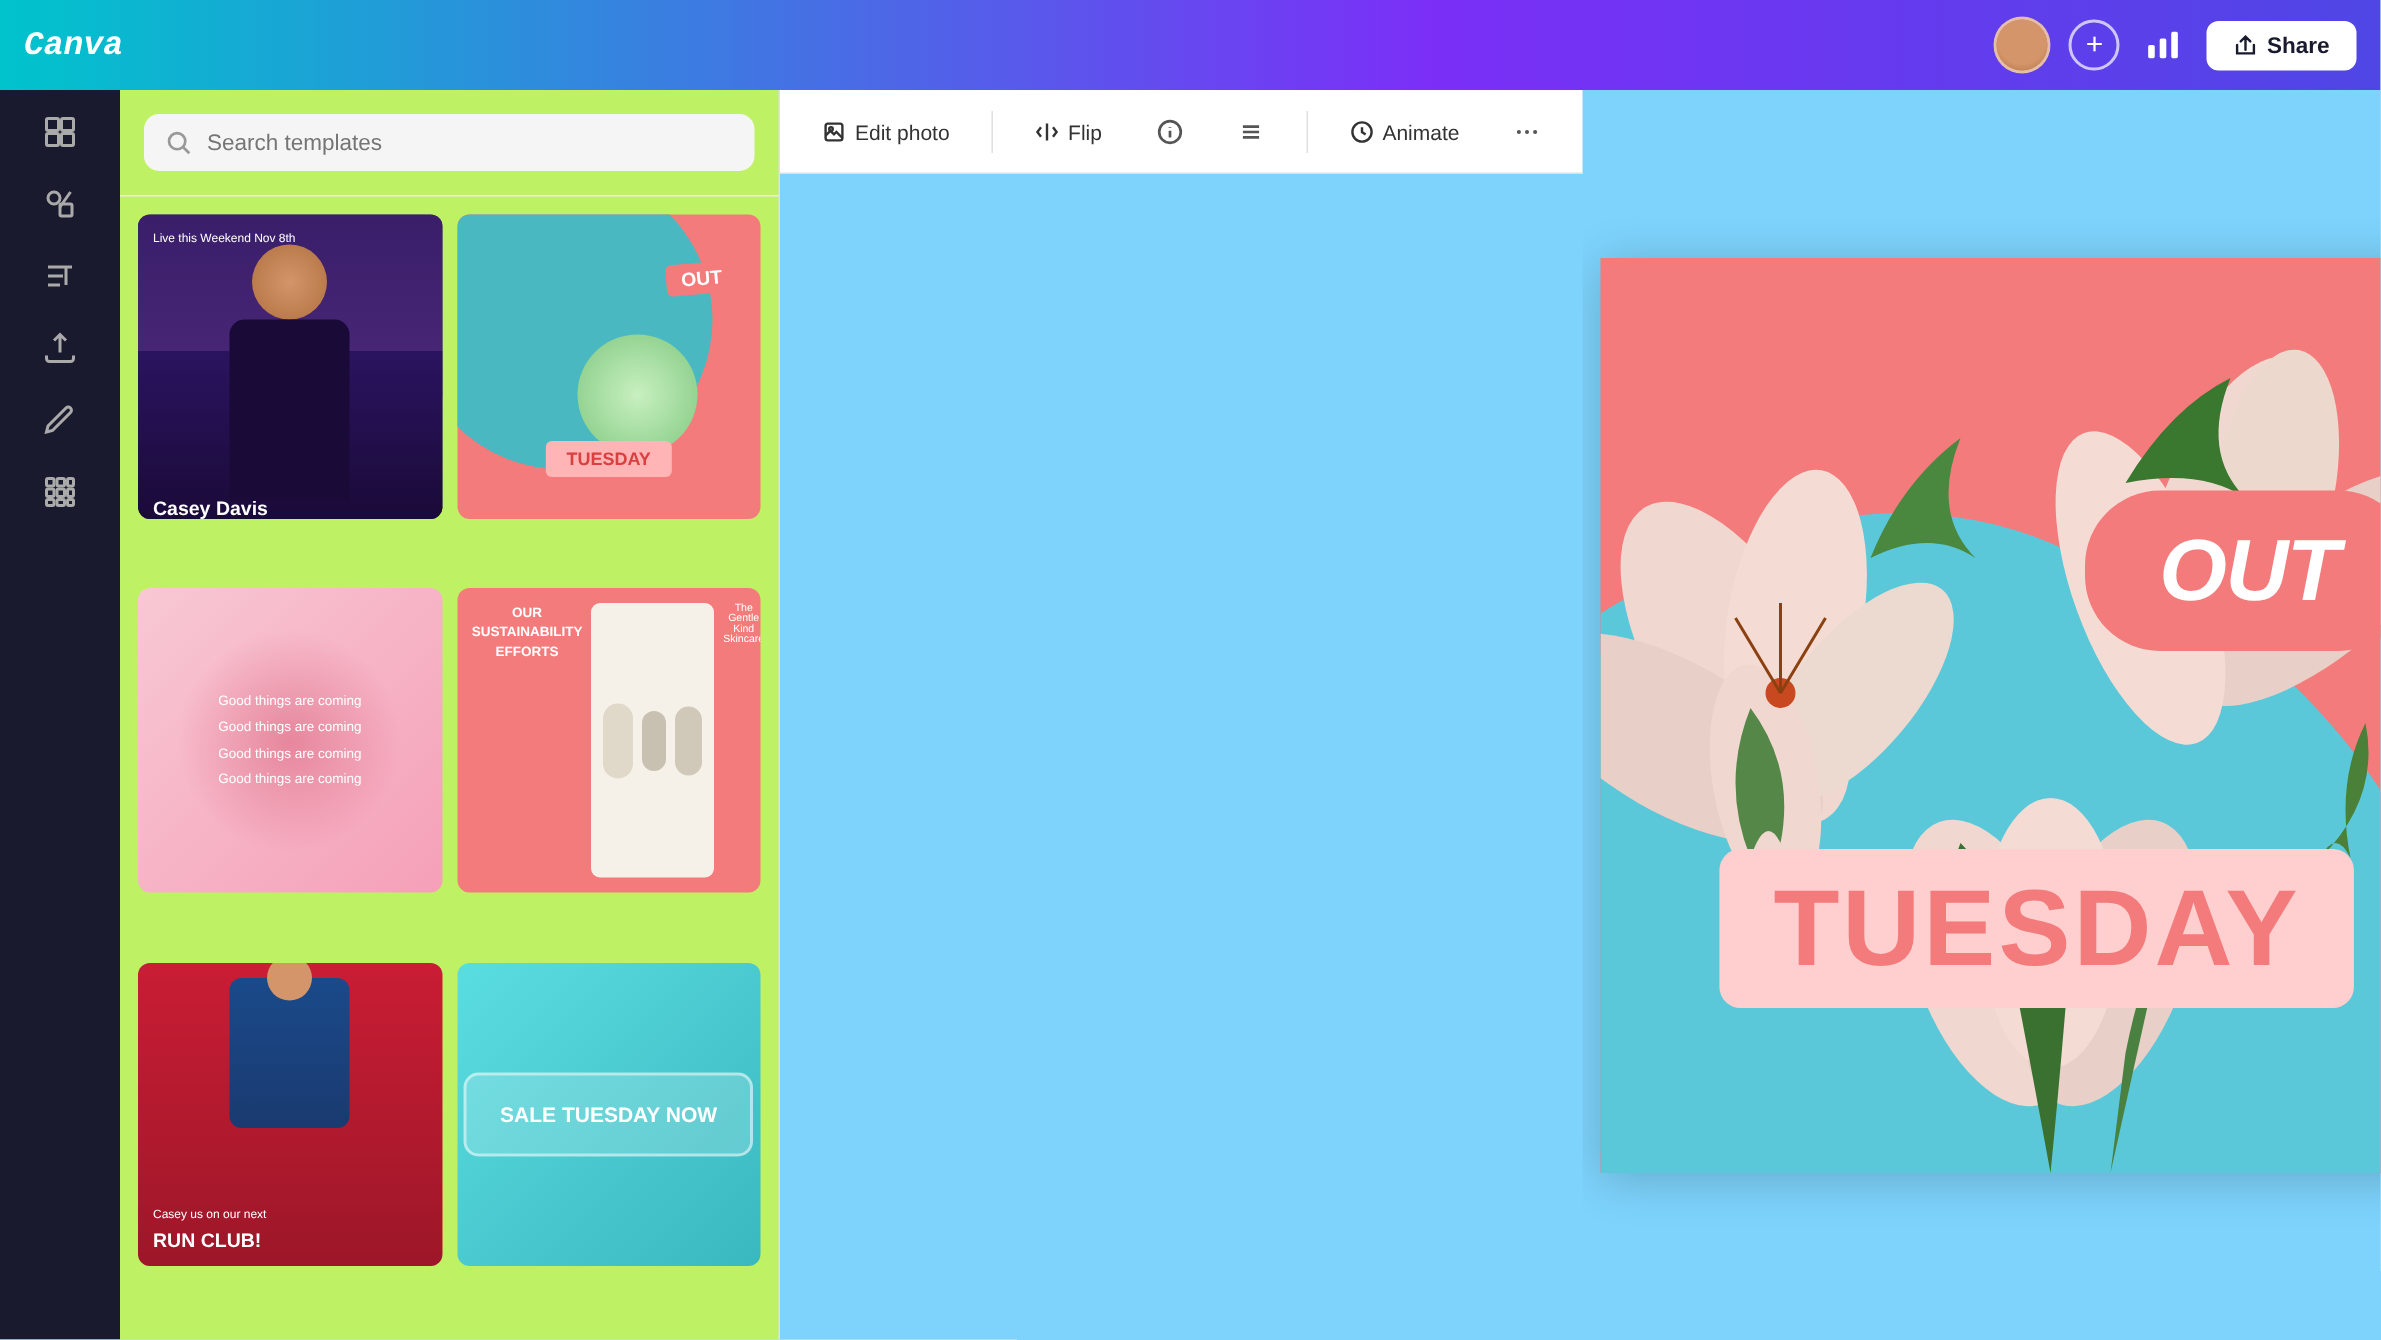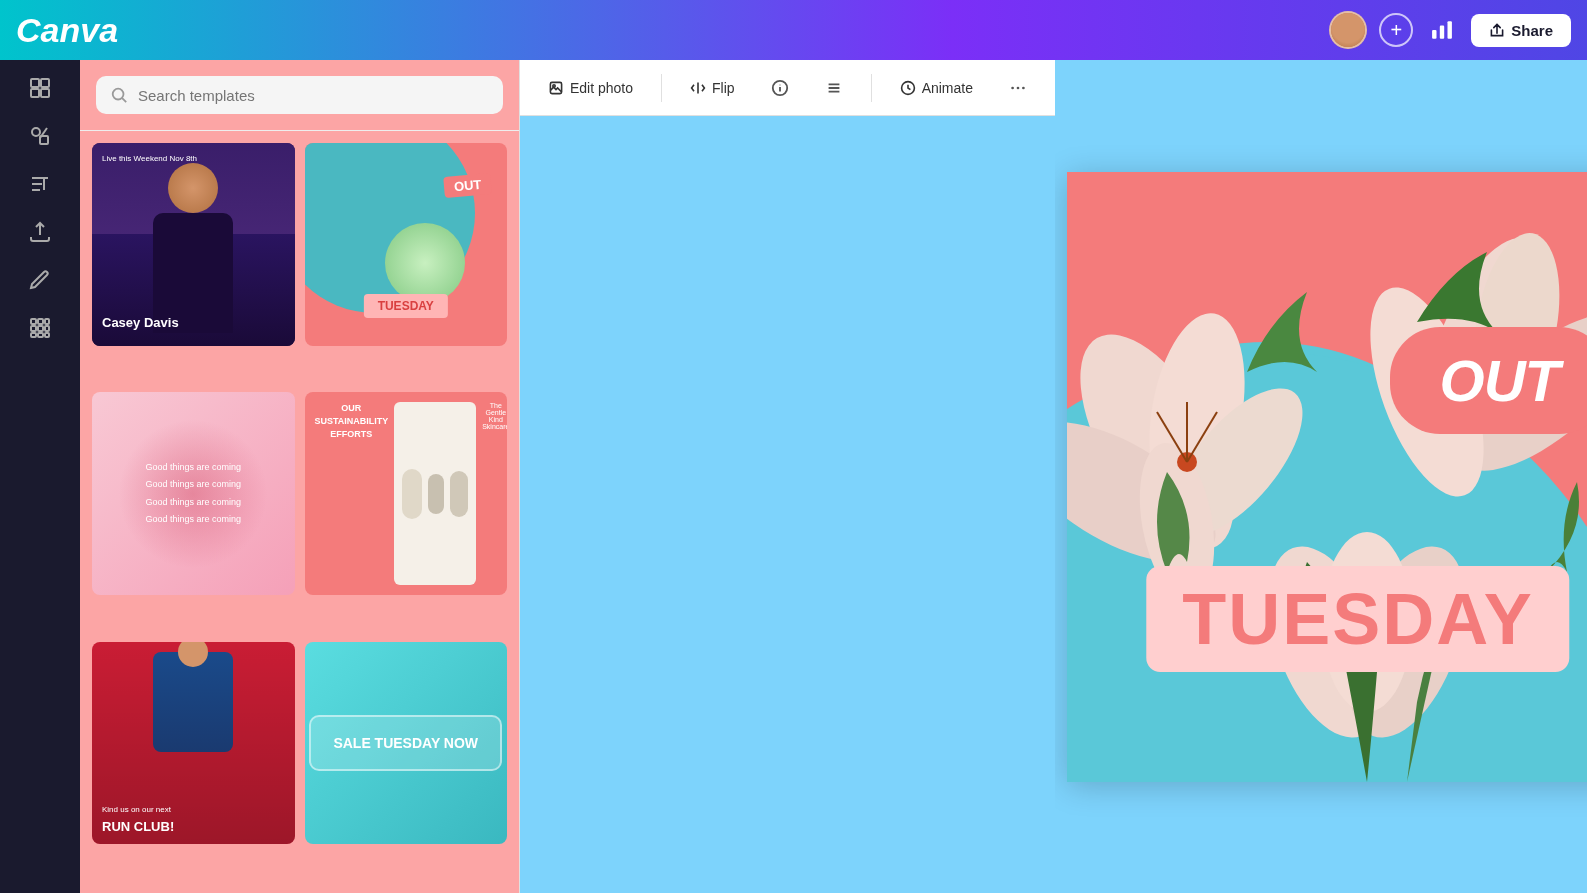--- a/index.html
+++ b/index.html
@@ -9,23 +9,23 @@
     .navbar {
       height: 60px;
       background: linear-gradient(90deg, #00c4cc 0%, #7b2ff7 60%, #4f46e5 100%);
       display: flex;
       align-items: center;
       padding: 0 16px;
       flex-shrink: 0;
       z-index: 100;
     }
     .navbar-logo {
-      font-family: Liberation Sans, sans-serif;
+      font-family: Liberation Mono, monospace;
       font-style: italic;
-      font-size: 34px;
+      font-size: 22px;
       color: white;
       font-weight: bold;
       margin-right: auto;
     }
     .navbar-right {
       display: flex;
       align-items: center;
       gap: 12px;
     }
     .navbar-avatar {
@@ -99,21 +99,21 @@
       color: #aaa;
       font-size: 10px;
     }
     .icon-sidebar-item svg {
       width: 24px; height: 24px;
     }
 
     
     .templates-panel {
       width: 440px;
-      background: #fca5a5;
+      background: #bef264;
       display: flex;
       flex-direction: column;
       flex-shrink: 0;
       border-right: 1px solid #e0e0e0;
     }
     .search-bar-wrap {
       padding: 16px;
       border-bottom: 1px solid #eee;
     }
     .search-bar {
@@ -471,21 +471,21 @@
           <div style="position:absolute;bottom:0;left:0;right:0;height:55%;background:linear-gradient(to top, #1a0a38, #2a1460);"></div>
 
           <div style="position:absolute;top:20px;left:50%;transform:translateX(-50%);width:100px;height:160px;">
             <div style="width:50px;height:50px;background:radial-gradient(circle, #d4956a, #b07040);border-radius:50%;margin:0 auto;"></div>
             <div style="width:80px;height:120px;background:#1a0a38;margin:0 auto;border-radius:10px 10px 0 0;"></div>
           </div>
         </div>
         <div style="position:absolute;top:10px;left:10px;color:white;font-size:8px;line-height:1.4;">
           <span>Live this Weekend Nov 8th</span>
         </div>
-        <div style="position:absolute;bottom:16px;left:10px;color:white;font-size:13px;font-weight:700;">
+        <div style="position:absolute;bottom:0;left:10px;color:white;font-size:13px;font-weight:700;">
           <span>Casey Davis</span>
         </div>
       </div>
 
       <div class="template-card card-tuesday" style="position:relative;background:#f47b7b;overflow:hidden;">
         <div style="position:absolute;top:-30px;left:-30px;width:200px;height:200px;background:#4ab8c1;border-radius:50%;z-index:1;">
 
           <div style="position:absolute;bottom:10px;right:10px;width:80px;height:80px;background:radial-gradient(circle,#c8f0c0,#80c880);border-radius:50%;"></div>
         </div>
         <div style="position:absolute;top:32px;right:16px;background:#f47b7b;color:white;font-size:13px;font-weight:900;padding:3px 10px;border-radius:4px;transform:rotate(-5deg);z-index:3;">
@@ -524,21 +524,21 @@
 
       <div class="template-card card-run" style="background:#e0203a;position:relative;overflow:hidden;">
         <div style="position:absolute;top:0;left:0;right:0;bottom:0;background:linear-gradient(to bottom,rgba(0,0,0,0.1),rgba(0,0,0,0.3));"></div>
 
         <div style="position:absolute;top:10px;left:0;right:0;display:flex;justify-content:center;">
           <div style="width:80px;height:100px;background:linear-gradient(to bottom,#1a4a8a,#1a3a70);border-radius:8px;position:relative;">
             <div style="width:30px;height:30px;background:#d4956a;border-radius:50%;position:absolute;top:-15px;left:25px;"></div>
           </div>
         </div>
         <div style="position:absolute;bottom:30px;left:10px;color:white;font-size:8px;">
-          <span>Kind us on our next</span>
+          <span>Casey us on our next</span>
         </div>
         <div style="position:absolute;bottom:10px;left:10px;color:white;font-size:13px;font-weight:900;">
           <span>RUN CLUB!</span>
         </div>
       </div>
 
       <div class="template-card card-sale" style="background:linear-gradient(135deg,#5adde0,#3ab8c0);display:flex;align-items:center;justify-content:center;">
         <div style="background:rgba(255,255,255,0.18);border:2px solid rgba(255,255,255,0.5);border-radius:10px;padding:18px 22px;text-align:center;">
           <div style="color:white;font-size:14px;font-weight:900;line-height:1.2;">
             <span>SALE TUESDAY NOW</span>

